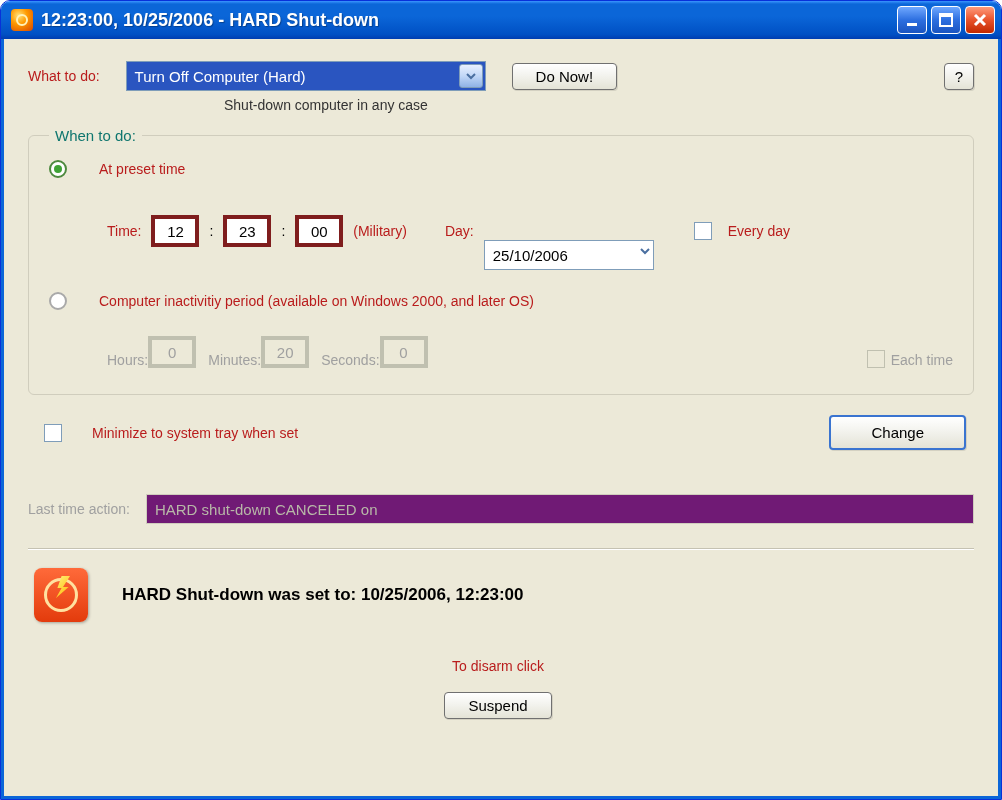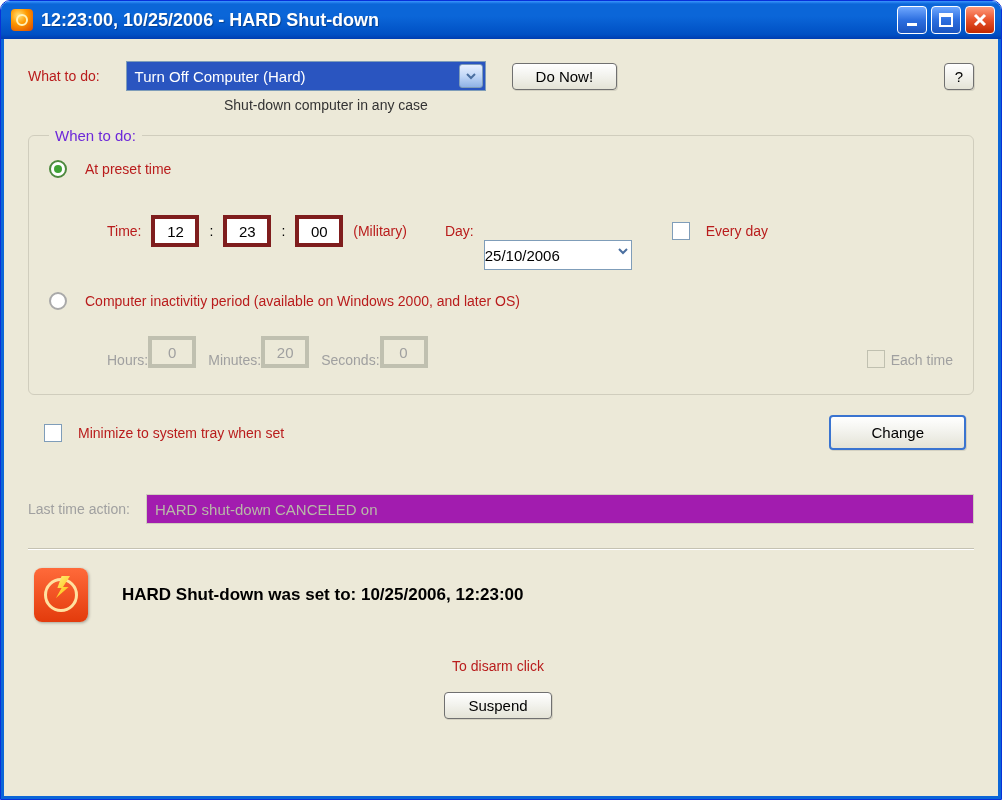--- a/index.html
+++ b/index.html
@@ -72,21 +72,21 @@
     flex: 1;
     background: #ece9d8;
     border-left: 3px solid #0b66d8;
     border-right: 3px solid #0b66d8;
     border-bottom: 3px solid #0b66d8;
     padding: 22px 24px 18px 24px;
     display: flex;
     flex-direction: column;
   }
 
-  .row { display: flex; align-items: center; gap: 10px; }
+  .row { display: flex; align-items: center; gap: 24px; }
   .label { color: #b91c1c; }
   .disabled-label { color: #a0a0a0; }
 
   .what-row { gap: 26px; margin-bottom: 6px; }
 
   .dropdown {
     width: 360px;
     height: 30px;
     border: 1px solid #7f9db9;
     background: #2a55c0;
@@ -132,21 +132,21 @@
     margin-bottom: 14px;
   }
 
   fieldset.group {
     border: 1px solid #d0cdbd;
     border-radius: 6px;
     padding: 16px 20px 22px 20px;
     margin: 0 0 16px 0;
   }
   fieldset.group legend {
-    color: #6d28d9;
+    color: #0f766e;
     padding: 0 6px;
     font-size: 15px;
   }
 
   .radio {
     width: 18px; height: 18px;
     border: 2px solid #4e8a3f;
     border-radius: 50%;
     display: inline-flex;
     align-items: center;
@@ -175,26 +175,26 @@
     background: #fff;
     text-align: center;
     font-size: 15px;
   }
   .num-input.disabled {
     background: #ece9d8;
     color: #a0a0a0;
     border-color: #c0c0b0;
   }
   .date-dd {
-    width: 148px; height: 30px;
+    width: 170px; height: 30px;
     border: 1px solid #7f9db9;
     background: #fff;
     display: flex;
     align-items: center;
-    padding-left: 0;
+    padding-left: 8px;
     position: relative;
     font-size: 15px;
     margin-top: 48px;
   }
 
   .checkbox {
     width: 18px; height: 18px;
     border: 1px solid #7f9db9;
     background: #fff;
     margin-right: 6px;
@@ -220,21 +220,21 @@
   .last-action-row {
     display: flex;
     align-items: center;
     gap: 16px;
     margin-top: 44px;
   }
   .readonly-box {
     flex: 1;
     height: 30px;
     border: 1px solid #d0cdbd;
-    background: #a21caf;
+    background: #701a75;
     color: #b8b8a8;
     padding-left: 8px;
     display: flex;
     align-items: center;
     font-size: 15px;
   }
 
   hr.sep {
     margin: 24px 0 18px 0;
     border: none;

